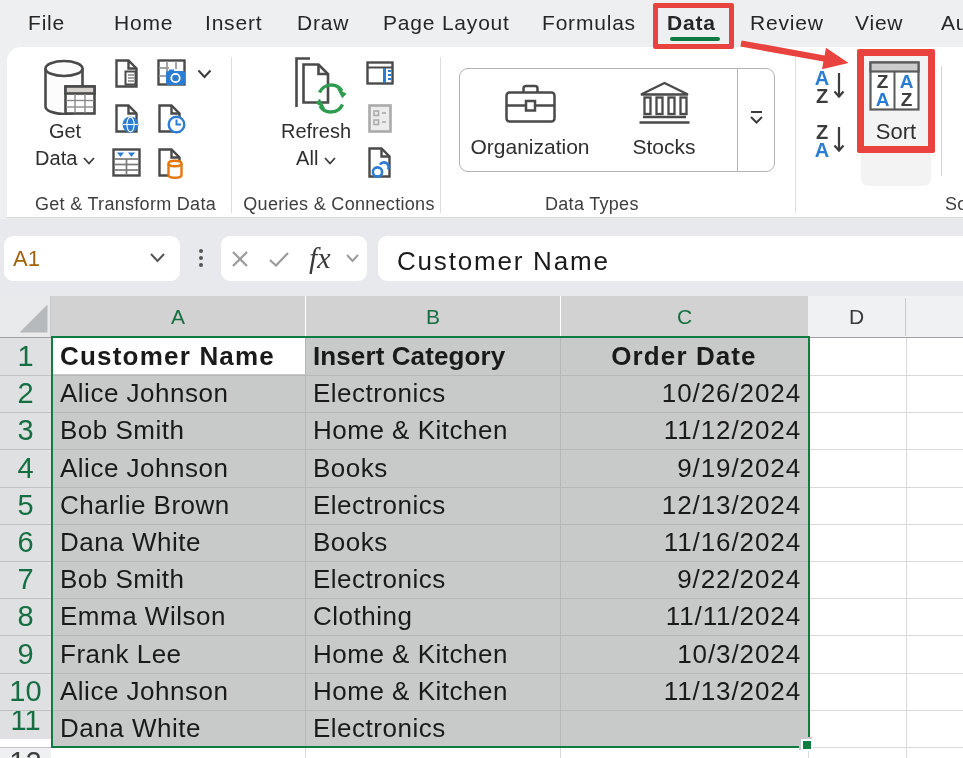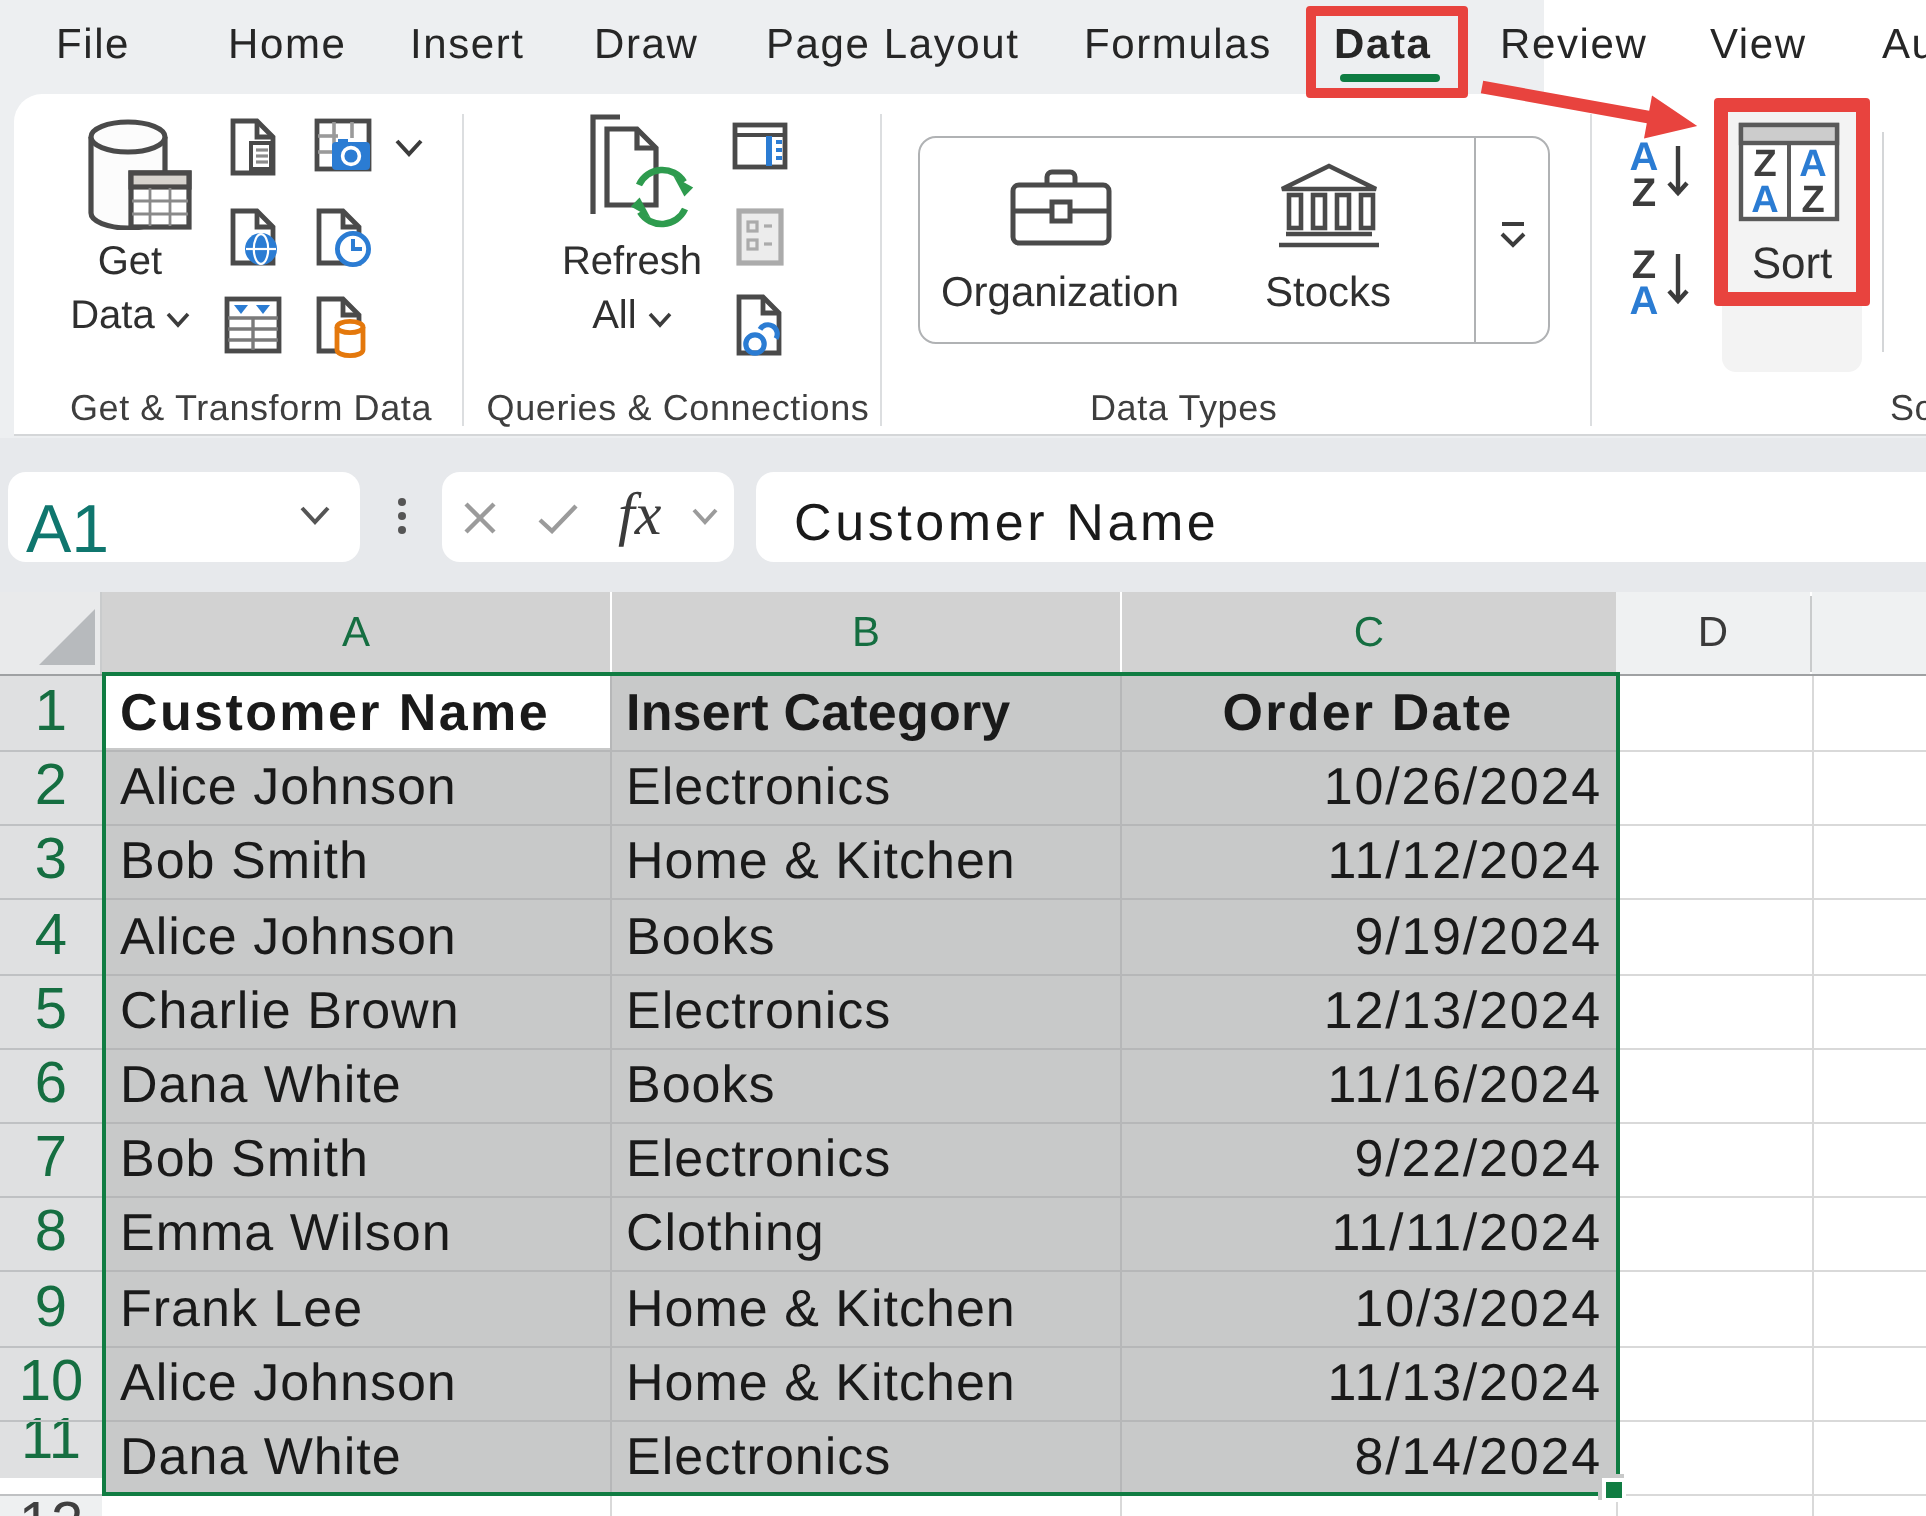--- a/index.html
+++ b/index.html
@@ -1,18 +1,18 @@
 <!DOCTYPE html>
 <html><head><meta charset="utf-8"><style>
 *{margin:0;padding:0;box-sizing:border-box}
 html,body{width:963px;height:758px;overflow:hidden}
 body{font-family:"Liberation Sans",sans-serif;position:relative;background:#fff;color:#222}
 .abs{position:absolute}
 
-#menubar{position:absolute;left:0;top:0;width:772px;height:47px;background:#edeff1}
+#menubar{position:absolute;left:0;top:0;width:963px;height:47px;background:#edeff1}
 #menubar span{position:absolute;top:11px;font-size:21px;letter-spacing:.8px;color:#262626;white-space:nowrap}
 
 #ribbon{position:absolute;left:0;top:47px;width:963px;height:172px;background:#edeff1}
 #ribbonpanel{position:absolute;left:7px;top:0;width:956px;height:171px;background:#fff;border-radius:14px 0 0 0;border-bottom:1px solid #d4d6d8}
 .glabel{position:absolute;top:147px;font-size:18px;color:#3e3e3e;white-space:nowrap;letter-spacing:.3px}
 .vsep{position:absolute;top:10px;height:156px;width:1px;background:#dcdee0}
 .btntext{position:absolute;font-size:20px;color:#2f2f2f;white-space:nowrap;text-align:center}
 
 #fbar{position:absolute;left:0;top:219px;width:963px;height:77px;background:#e7e9ec}
 .fwhite{position:absolute;top:17px;height:45px;background:#fff;border-radius:9px}
@@ -228,21 +228,21 @@
 <text x="37.5" y="27" fill="#2b7cd3">A</text>
 <text x="37.5" y="45" fill="#3f3f3f">Z</text>
 </g>
 </svg>
 <div class="btntext" style="left:864px;top:72px;width:64px;font-size:22px">Sort</div>
 <div class="glabel" style="left:945px">Sort &amp; Filter</div>
 </div>
 
 <div id="fbar">
 <div class="fwhite" style="left:4px;width:176px"></div>
-<div style="position:absolute;left:13px;top:27px;font-size:34px;color:#0f766e">A1</div>
+<div style="position:absolute;left:13px;top:27px;font-size:22px;color:#a16207">A1</div>
 <svg class="abs" style="left:149px;top:33px" width="17" height="12" viewBox="0 0 17 12">
       <polyline points="2,2 8.5,9 15,2" fill="none" stroke="#555" stroke-width="2"></polyline>
     </svg>
 <div style="position:absolute;left:199px;top:30px;width:4px;height:4px;background:#555;border-radius:50%"></div>
 <div style="position:absolute;left:199px;top:37px;width:4px;height:4px;background:#555;border-radius:50%"></div>
 <div style="position:absolute;left:199px;top:44px;width:4px;height:4px;background:#555;border-radius:50%"></div>
 <div class="fwhite" style="left:221px;width:146px"></div>
 <svg class="abs" style="left:231px;top:31px" width="18" height="18" viewBox="0 0 18 18">
       <g stroke="#9b9b9b" stroke-width="2.2">
         <line x1="2" y1="2" x2="16" y2="16"></line>
@@ -388,21 +388,20 @@
       <span class="cc">10/3/2024</span>
     </div>
 <div class="row" style="top:377px;height:37px;line-height:37px">
       <span class="ca">Alice Johnson</span>
       <span class="cb">Home &amp; Kitchen</span>
       <span class="cc">11/13/2024</span>
     </div>
 <div class="row" style="top:414px;height:37px;line-height:37px">
       <span class="ca">Dana White</span>
       <span class="cb">Electronics</span>
-      <span class="cc">8/14/2024</span>
     </div>
 </div>
 
 <div class="redbox" style="left:653px;top:3px;width:81px;height:46px"></div>
 <div class="redbox" style="left:857px;top:49px;width:78px;height:104px;border-width:7px"></div>
 <svg class="abs" style="left:735px;top:38px" width="125" height="44" viewBox="0 0 125 44">
 <polygon points="6.6,2.4 89.6,17.4 91,9.7 113.6,25 87,31.3 88.4,23.6 5.4,8.6" fill="#e8433e"></polygon>
 </svg>
 
 </body></html>

